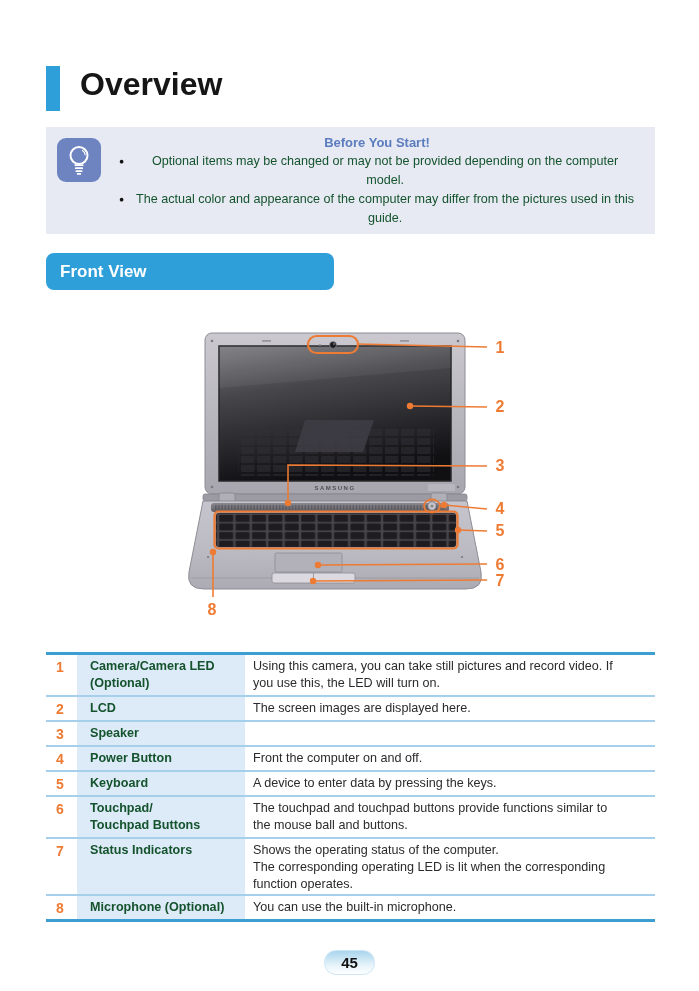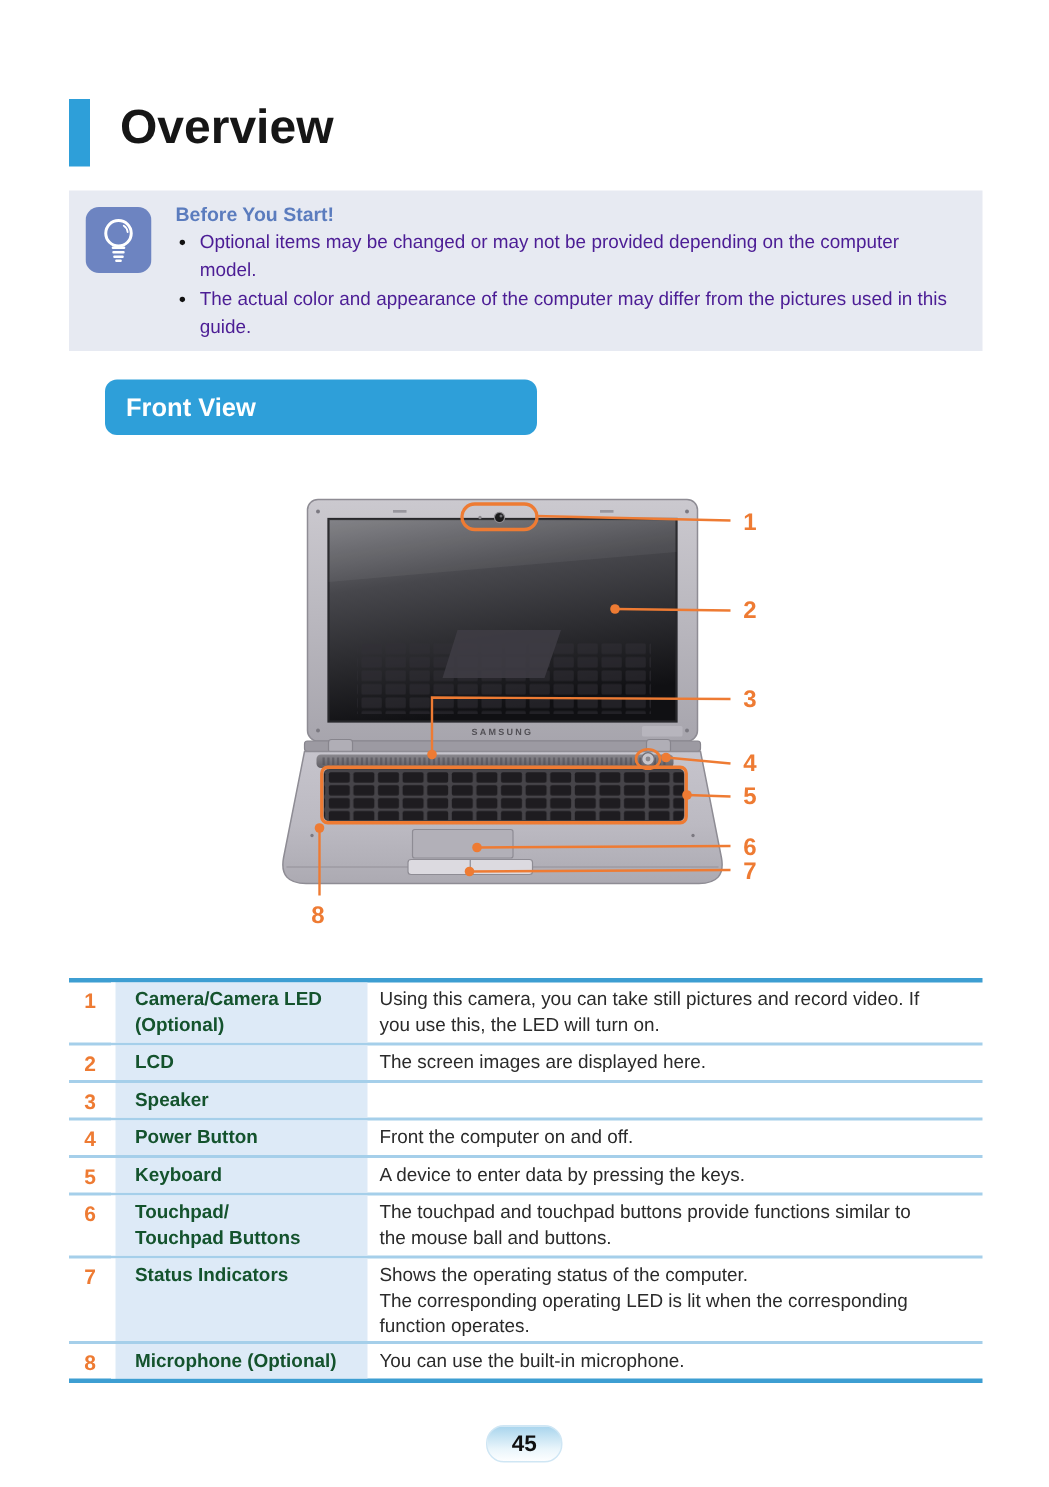--- a/index.html
+++ b/index.html
@@ -5,31 +5,31 @@
   * { margin:0; padding:0; box-sizing:border-box; }
   html,body { background:#ffffff; }
   body { font-family:"Liberation Sans", sans-serif; }
   .page { position:relative; width:699px; height:991px; background:#fff; overflow:hidden;border-radius:11px; }
 
   
   .accent-bar { position:absolute; left:46px; top:66px; width:14px; height:45px; background:#2e9fd9; }
   .page-title { position:absolute; left:80px; top:66px; font-size:32px; font-weight:bold; color:#161616; }
 
   
-  .note-box { position:absolute; left:46px; top:127px; width:609px; height:107px; background:#e7eaf2; }
+  .note-box { position:absolute; left:46px; top:127px; width:609px; height:107px; background:#e7eaf2;text-align:center; }
   .note-icon { position:absolute; left:11px; top:11px; width:44px; height:44px; }
   .note-content { position:absolute; left:71px; top:6px; width:520px; }
   .note-title { color:#5b7cbe; font-weight:bold; font-size:13px; line-height:19px; }
-  .note-list { list-style:none; font-size:12.6px; line-height:19px; color:#4c1d95; }
+  .note-list { list-style:none; font-size:12.6px; line-height:19px; color:#14532d; }
   .note-list li { display:flex; }
   .note-list li::before { content:"●"; font-size:8.5px; line-height:19px; margin:0 9px 0 2px; color:#111; }
 
   
   .section-header { position:absolute; left:46px; top:253px; width:288px; height:37px; background:#2e9fd9;
-    border-radius:8px; color:#fff; font-size:17px; font-weight:bold; line-height:37px; padding-left:14px;margin-left:24px; }
+    border-radius:8px; color:#fff; font-size:17px; font-weight:bold; line-height:37px; padding-left:14px; }
 
   
   .figure { position:absolute; left:170px; top:318px; width:360px; height:315px; }
   .figure svg { font-family:"Liberation Sans", sans-serif; }
   .callout-num { font-size:16px; font-weight:bold; fill:#ee7b33; }
 
   
   .parts-table { position:absolute; left:46px; top:652px; width:609px;
     border-top:3px solid #3d9ed2; border-bottom:3px solid #3d9ed2; }
   .trow { display:grid; grid-template-columns:28px 171px 1fr; border-bottom:2px solid #a5cfea; align-items:stretch; }

